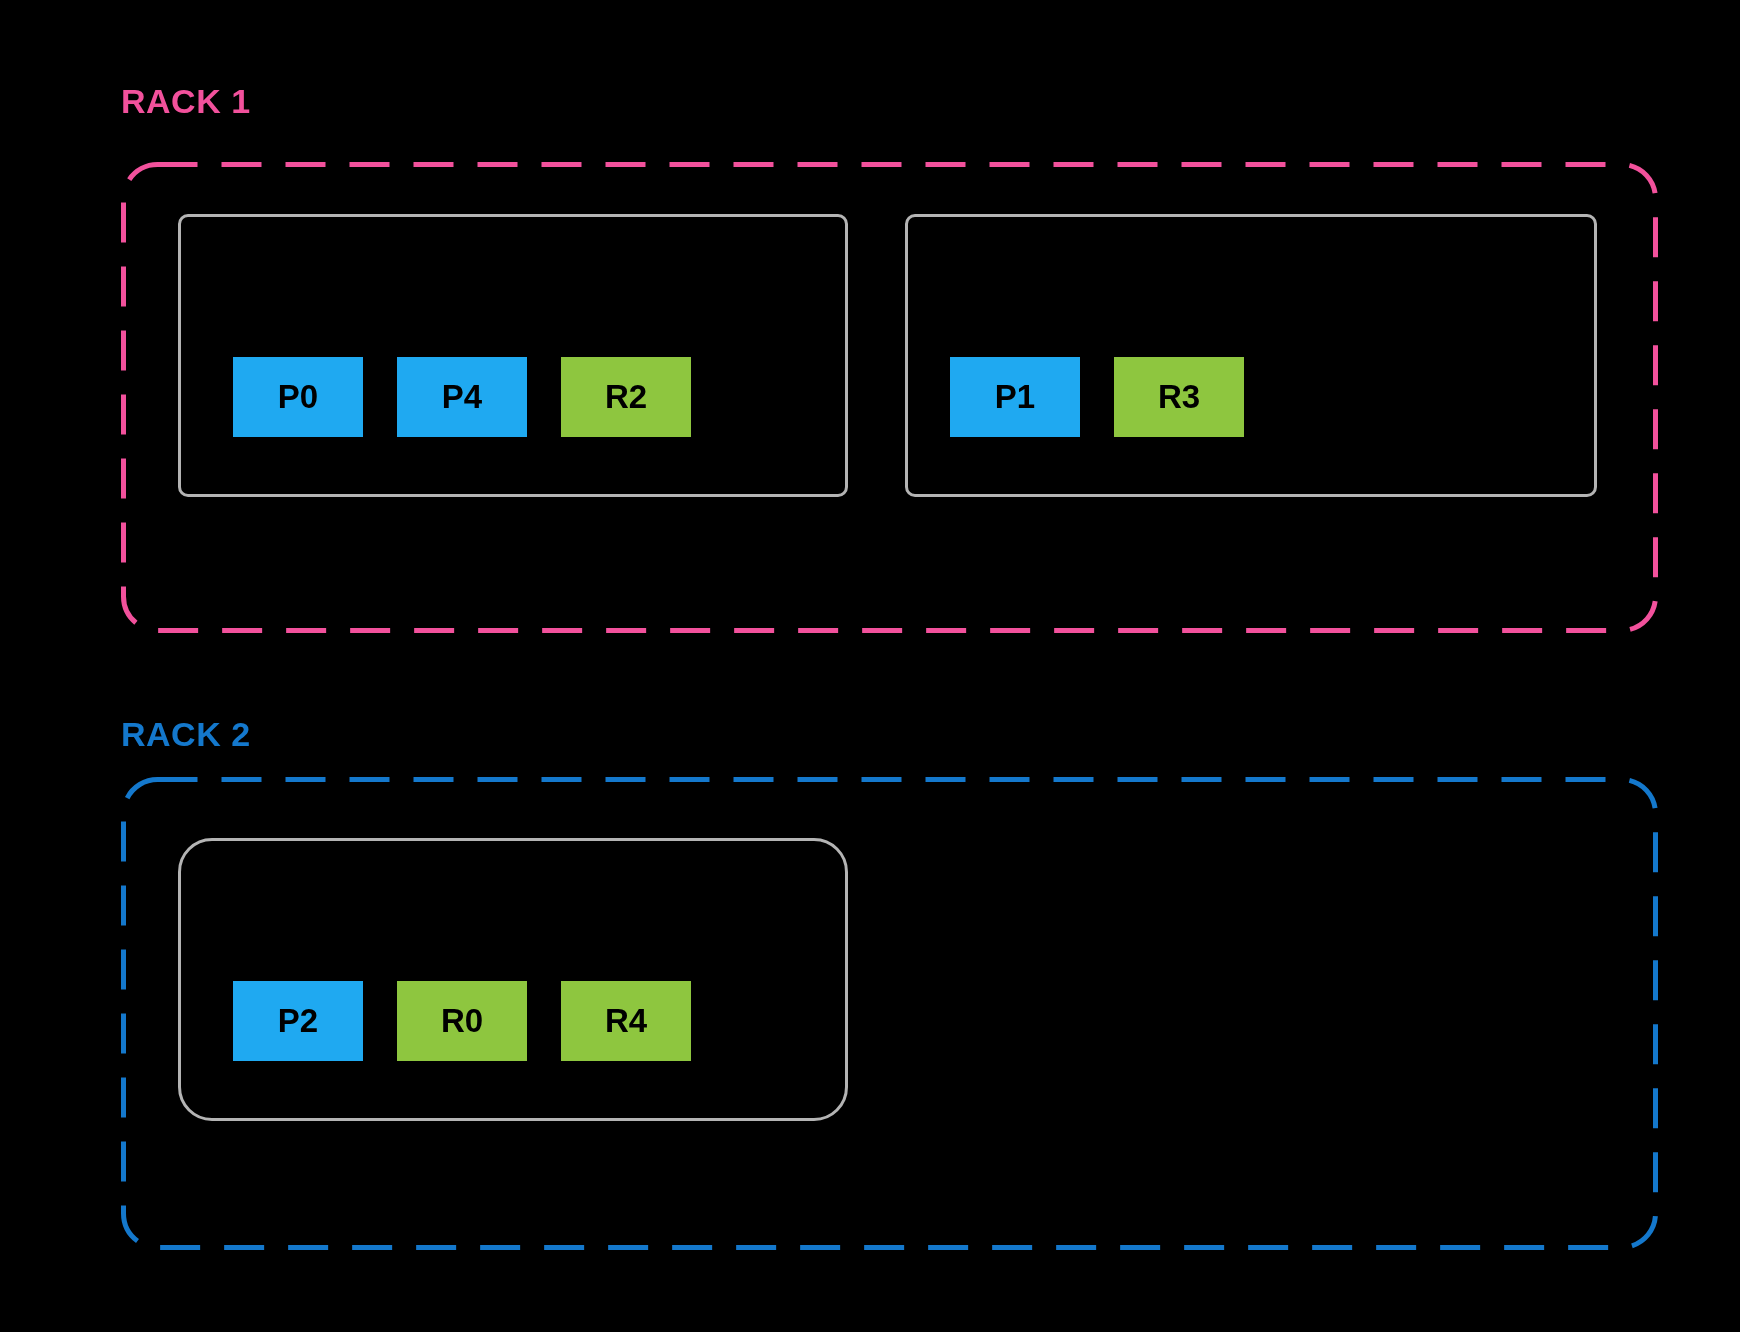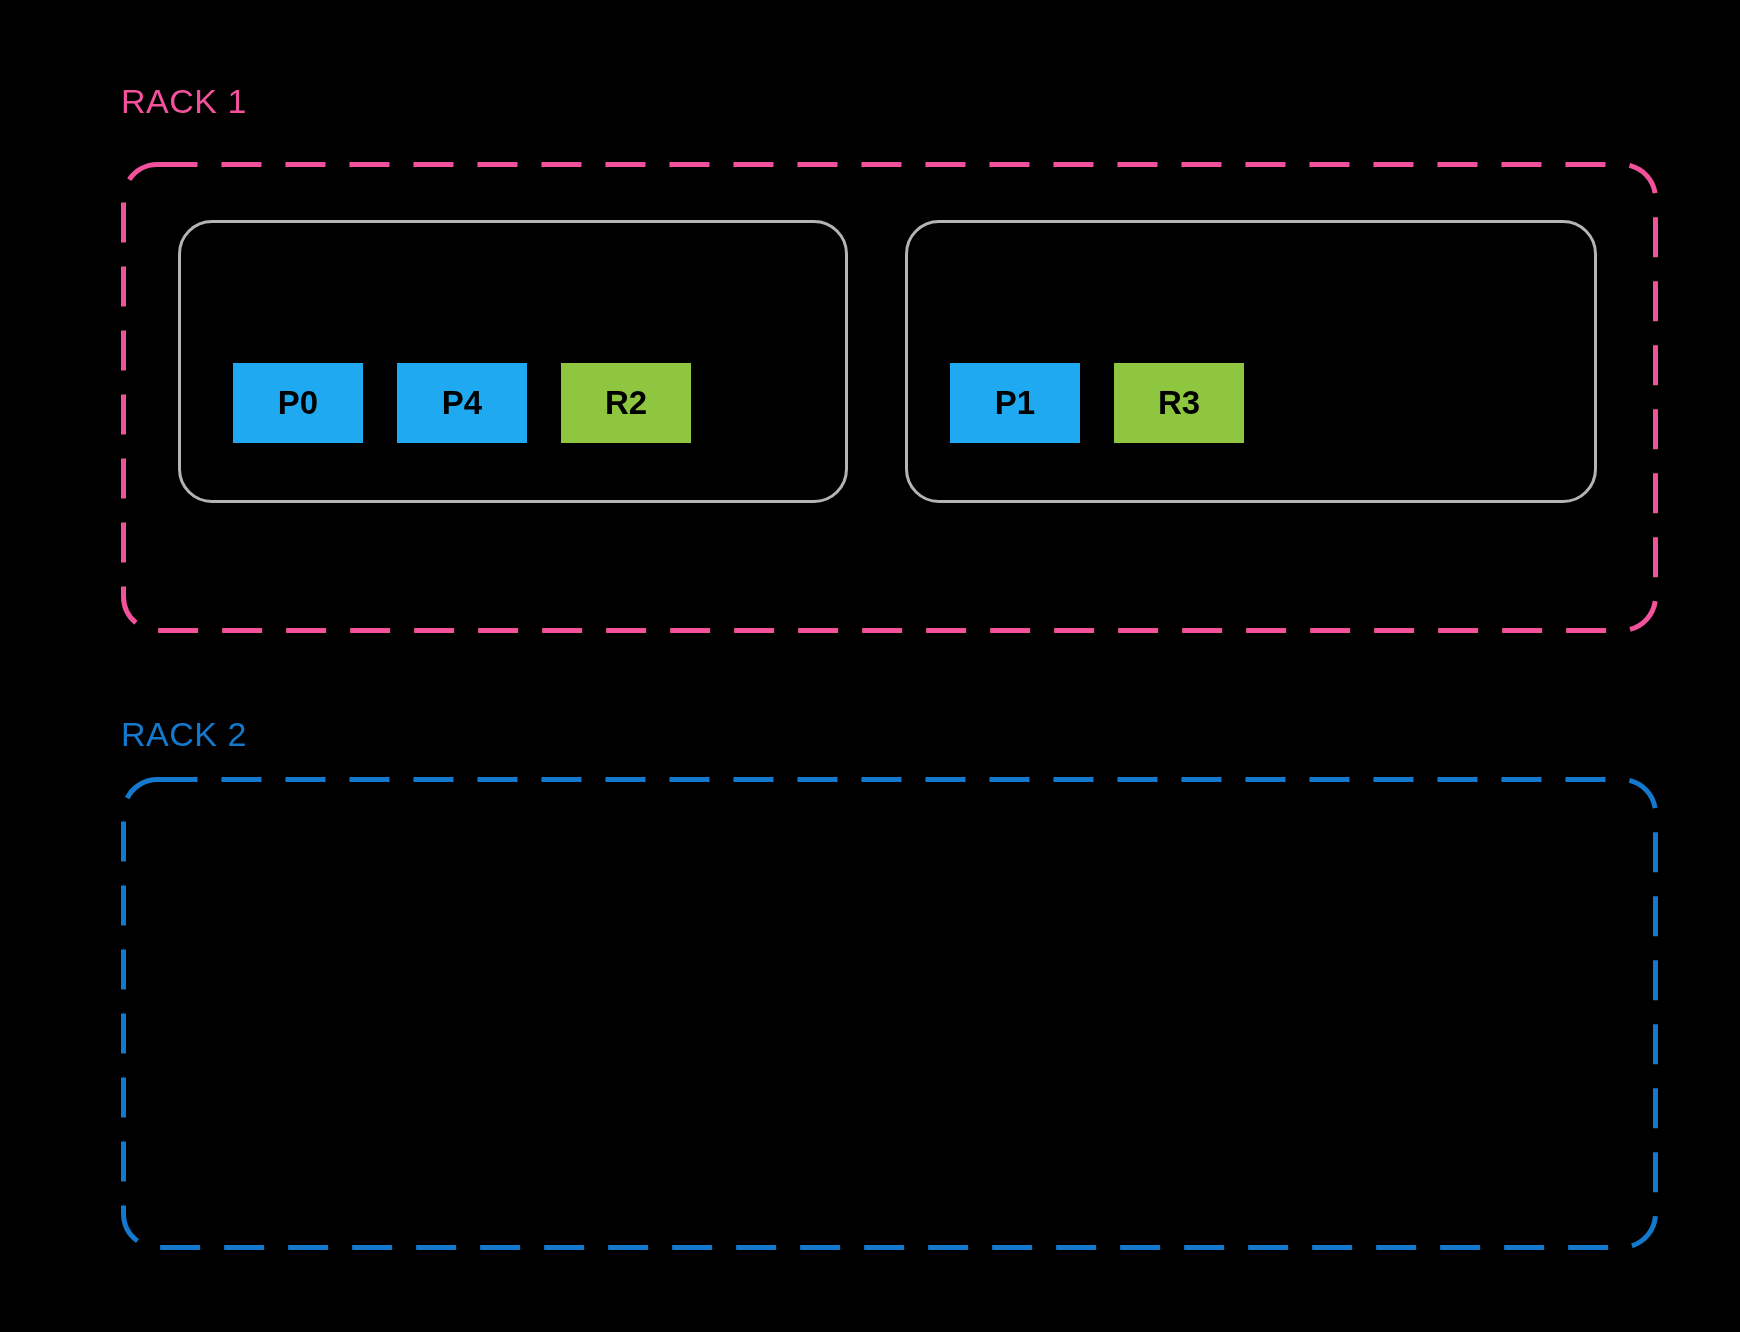--- a/index.html
+++ b/index.html
@@ -12,21 +12,21 @@
     width: 1740px;
     height: 1332px;
     background: var(--background, #000000);
     font-family: "Liberation Sans", "DejaVu Sans", sans-serif;
     overflow: hidden;
   }
   .rack-label {
     position: absolute;
     left: 121px;
     font-size: 34px;
-    font-weight: 400;
+    font-weight: 700;
     letter-spacing: 0.5px;
     line-height: 1;
     white-space: nowrap;
   }
   .rack-label.r1 { top: 84px;  color: var(--rack1-accent, #f2519c); }
   .rack-label.r2 { top: 697px; color: var(--rack2-accent, #1478cc); margin-top: 20px; }
 
   .rack-outline {
     position: absolute;
     left: 121px;
@@ -38,21 +38,21 @@
   .node {
     position: absolute;
     height: 283px;
     border: 3px solid var(--node-border, #b4b4b4);
     border-radius: 34px;
     box-sizing: border-box;
     background: transparent;
   }
   .node.n1 { left: 178px; width: 670px; }
   .node.n2 { left: 905px; width: 692px; }
-  .node.row1 { top: 220px; }
+  .node.row1 { top: 214px; border-radius: 10px; }
   .node.row2 { top: 838px; }
 
   .boxrow {
     position: absolute;
     top: 140px;
     display: flex;
     gap: 34px;
   }
   .boxrow.inset1 { left: 52px; }
   .boxrow.inset2 { left: 42px; text-align: center; }
@@ -95,15 +95,22 @@
       <div class="box replica">R3</div>
     </div>
   </div>
 
   <div class="rack-label r2">RACK 2</div>
 
   <svg class="rack-outline r2" width="1537" height="473" viewBox="0 0 1537 473" aria-hidden="true">
     <rect x="2.5" y="2.5" width="1532" height="468" rx="34" fill="none" stroke="currentColor" stroke-width="5" stroke-dasharray="40 24"></rect>
   </svg>
 
+  <div class="node n1 row2">
+    <div class="boxrow inset1">
+      <div class="box partition">P2</div>
+      <div class="box replica">R0</div>
+      <div class="box replica">R4</div>
+    </div>
+  </div>
 
 
 </div>
 
 </body></html>

